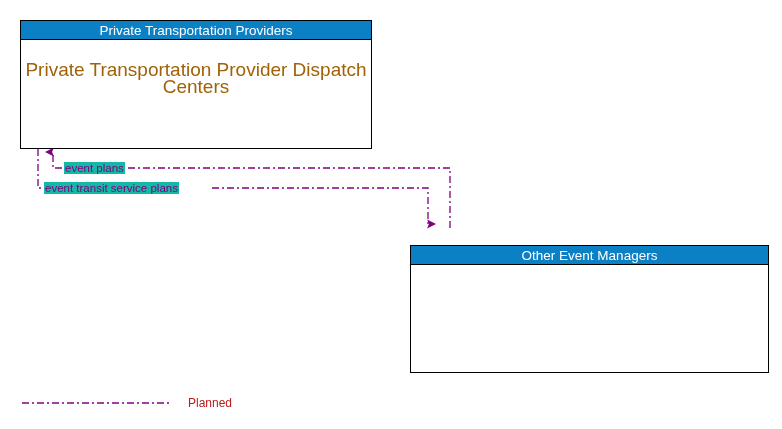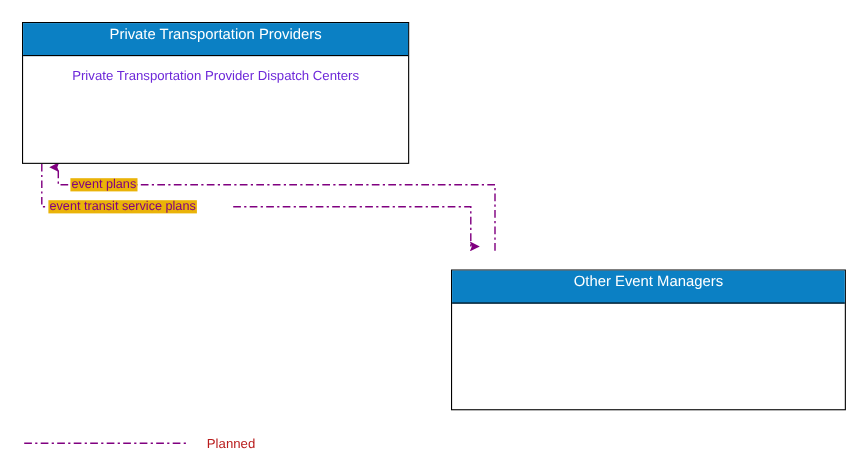--- a/index.html
+++ b/index.html
@@ -27,34 +27,34 @@
 
   
   .entity-box {
     position: absolute;
     box-sizing: border-box;
     border: 1px solid #000000;
     background: #ffffff;
   }
   .entity-header {
     box-sizing: border-box;
-    height: 30px;
+    height: 19px;
     line-height: 19px;
     background: #0b80c4;
     color: #ffffff;
     font-size: 13.5px;
     text-align: center;
     white-space: nowrap;
     overflow: hidden;
     border-bottom: 1px solid #000000;
   }
   .entity-body {
-    padding-top: 10px;
-    color: #6d28d9;
-    font-size: 12px;
+    padding-top: 21px;
+    color: #a16207;
+    font-size: 19px;
     line-height: 17px;
     text-align: center;
   }
 
   #box-private-transportation-providers {
     left: 20px;
     top: 20px;
     width: 352px;
     height: 129px;
   }
@@ -65,21 +65,21 @@
     height: 128px;
   }
 
   
   .flow-label {
     position: absolute;
     color: #800080;
     font-size: 11.5px;
     line-height: 12px;
     white-space: nowrap;
-    background: #eab308;
+    background: #14b8a6;
     padding: 0 1px;
   }
   #flow-label-event-plans {
     left: 64px;
     top: 162px;
   }
   #flow-label-event-transit-service-plans {
     left: 44px;
     top: 182px;
   }

